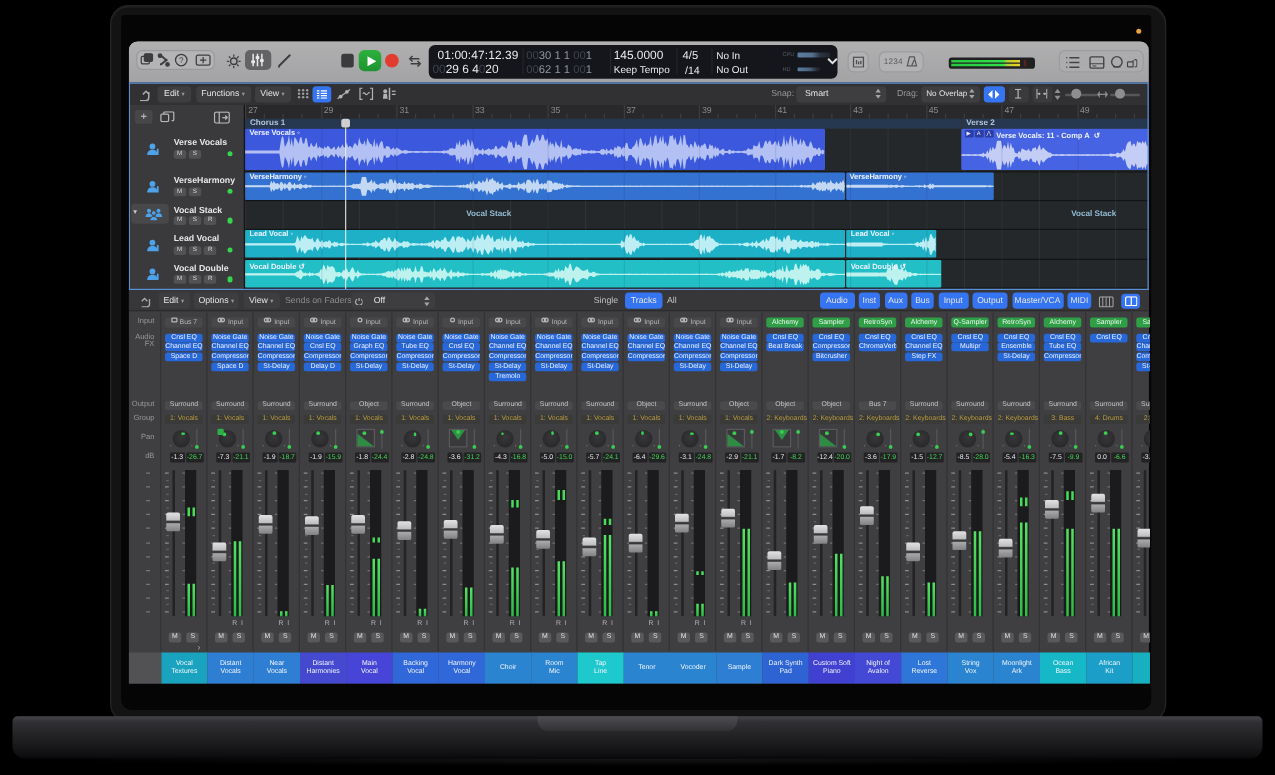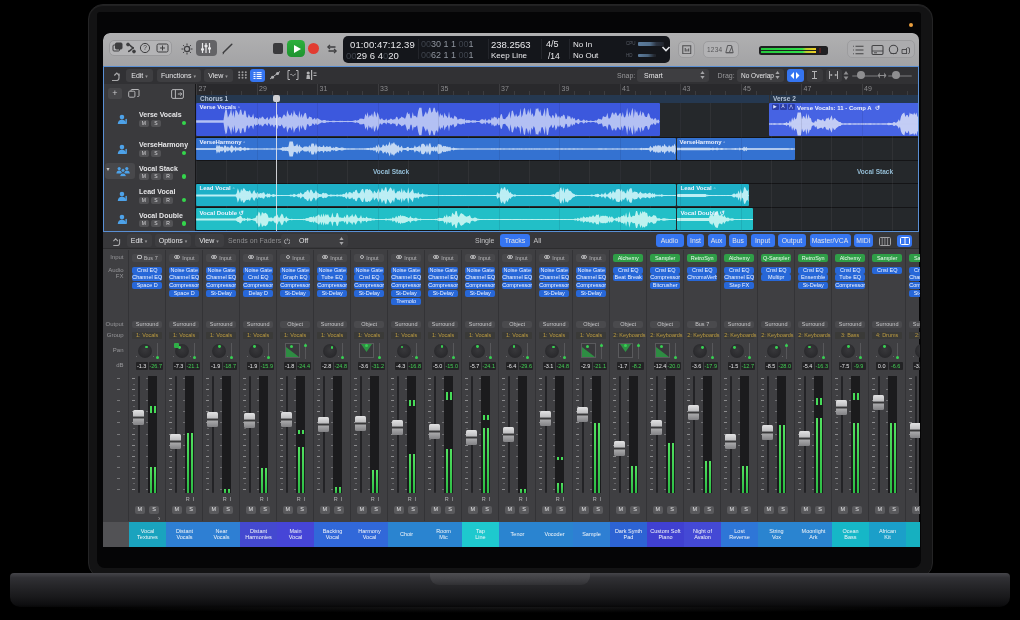--- a/index.html
+++ b/index.html
@@ -61,22 +61,22 @@
 <div style="position:absolute;left:308px;top:43px;width:11px;height:11px;background:#e23c31;border-radius:50%"></div>
 <svg class="ab" style="left:325px;top:42.5px" width="14" height="12" viewBox="0 0 14 12" fill="none" stroke="#3d3d3f" stroke-width="1.3">
 <path d="M3.5 4h7M3.5 8h7"></path>
         <path d="M5 1.8L2.8 4L5 6.2M9 5.8L11.2 8L9 10.2" stroke-width="1.2"></path>
       </svg>
 <div style="position:absolute;left:342.5px;top:36px;width:327px;height:26.5px;background:#14161b;border-radius:5px"></div>
 <div class="ab" style="left:350px;top:38.5px;font-size:9.5px;letter-spacing:0.1px" class2=""><span class="lcdw">01:00:47:12.39</span></div>
 <div class="ab" style="left:346px;top:50px;font-size:9.5px"><span class="lcdd">00</span><span class="lcdw">29 6 4</span><span class="lcdd">0</span><span class="lcdw">20</span></div>
 <div class="ab" style="left:421px;top:38.5px;font-size:9px"><span class="lcdd">00</span><span class="lcdg">30 1 1 </span><span class="lcdd">00</span><span class="lcdg">1</span></div>
 <div class="ab" style="left:421px;top:50px;font-size:9px"><span class="lcdd">00</span><span class="lcdg">62 1 1 </span><span class="lcdd">00</span><span class="lcdg">1</span></div>
-<div class="ab" style="left:491px;top:38.5px;font-size:9.5px"><span class="lcdw">238.2563</span></div>
-<div class="ab" style="left:491px;top:51px;font-size:8px"><span class="lcdw">Keep Line</span></div>
+<div class="ab" style="left:491px;top:38.5px;font-size:9.5px"><span class="lcdw">145.0000</span></div>
+<div class="ab" style="left:491px;top:51px;font-size:8px"><span class="lcdw">Keep Tempo</span></div>
 <div class="ab" style="left:546px;top:38.5px;font-size:9px"><span class="lcdw">4/5</span></div>
 <div class="ab" style="left:548px;top:50.5px;font-size:8.5px"><span class="lcdw">/14</span></div>
 <div class="ab" style="left:573px;top:39.5px;font-size:8px"><span class="lcdw">No In</span></div>
 <div class="ab" style="left:573px;top:51px;font-size:8px"><span class="lcdw">No Out</span></div>
 <div class="ab" style="left:626px;top:41px;font-size:4.5px;color:#565b64">CPU</div>
 <div style="position:absolute;left:638px;top:42px;width:26px;height:3.5px;background:linear-gradient(90deg,#5d7d9e 0%,#54718e 45%,#2c3442 70%,#20242c 100%);border-radius:1px"></div>
 <div class="ab" style="left:626px;top:52.5px;font-size:4.5px;color:#565b64">HD</div>
 <div style="position:absolute;left:638px;top:53.5px;width:18px;height:3.5px;background:linear-gradient(90deg,#5d7d9e 0%,#4a637c 55%,#22262e 90%);border-radius:1px"></div>
 <svg class="ab" style="left:661px;top:45px" width="10" height="8" viewBox="0 0 10 8" fill="none" stroke="#dfe1e5" stroke-width="1.6">
         <path d="M1.5 2l3.5 3.5L8.5 2"></path>

